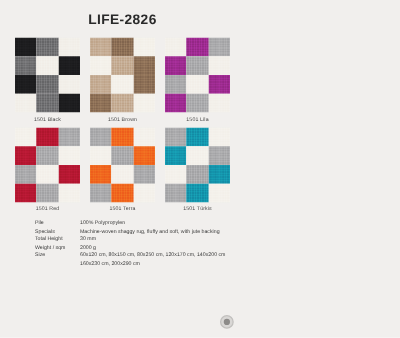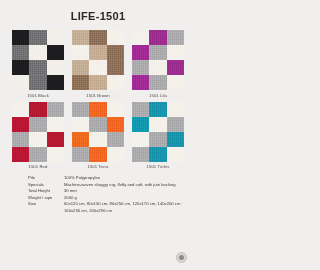--- a/index.html
+++ b/index.html
@@ -81,21 +81,21 @@
   }
   .badge-inner {
     width:5px; height:5px;
     border-radius:50%;
     background:#8d8b89;
   }
 </style>
 </head>
 <body>
 
-<div id="page-title">LIFE-1501</div>
+<div id="page-title">LIFE-2826</div>
 
 <div class="grid">
   <div class="row">
     <div class="cell">
       <div class="rug">
           <div class="sq" style="background: rgb(28, 28, 30);"></div>
           <div class="sq" style="background: rgb(110, 110, 112);"></div>
           <div class="sq" style="background: rgb(242, 239, 233);"></div>
           <div class="sq" style="background: rgb(110, 110, 112);"></div>
           <div class="sq" style="background: rgb(242, 239, 233);"></div>

